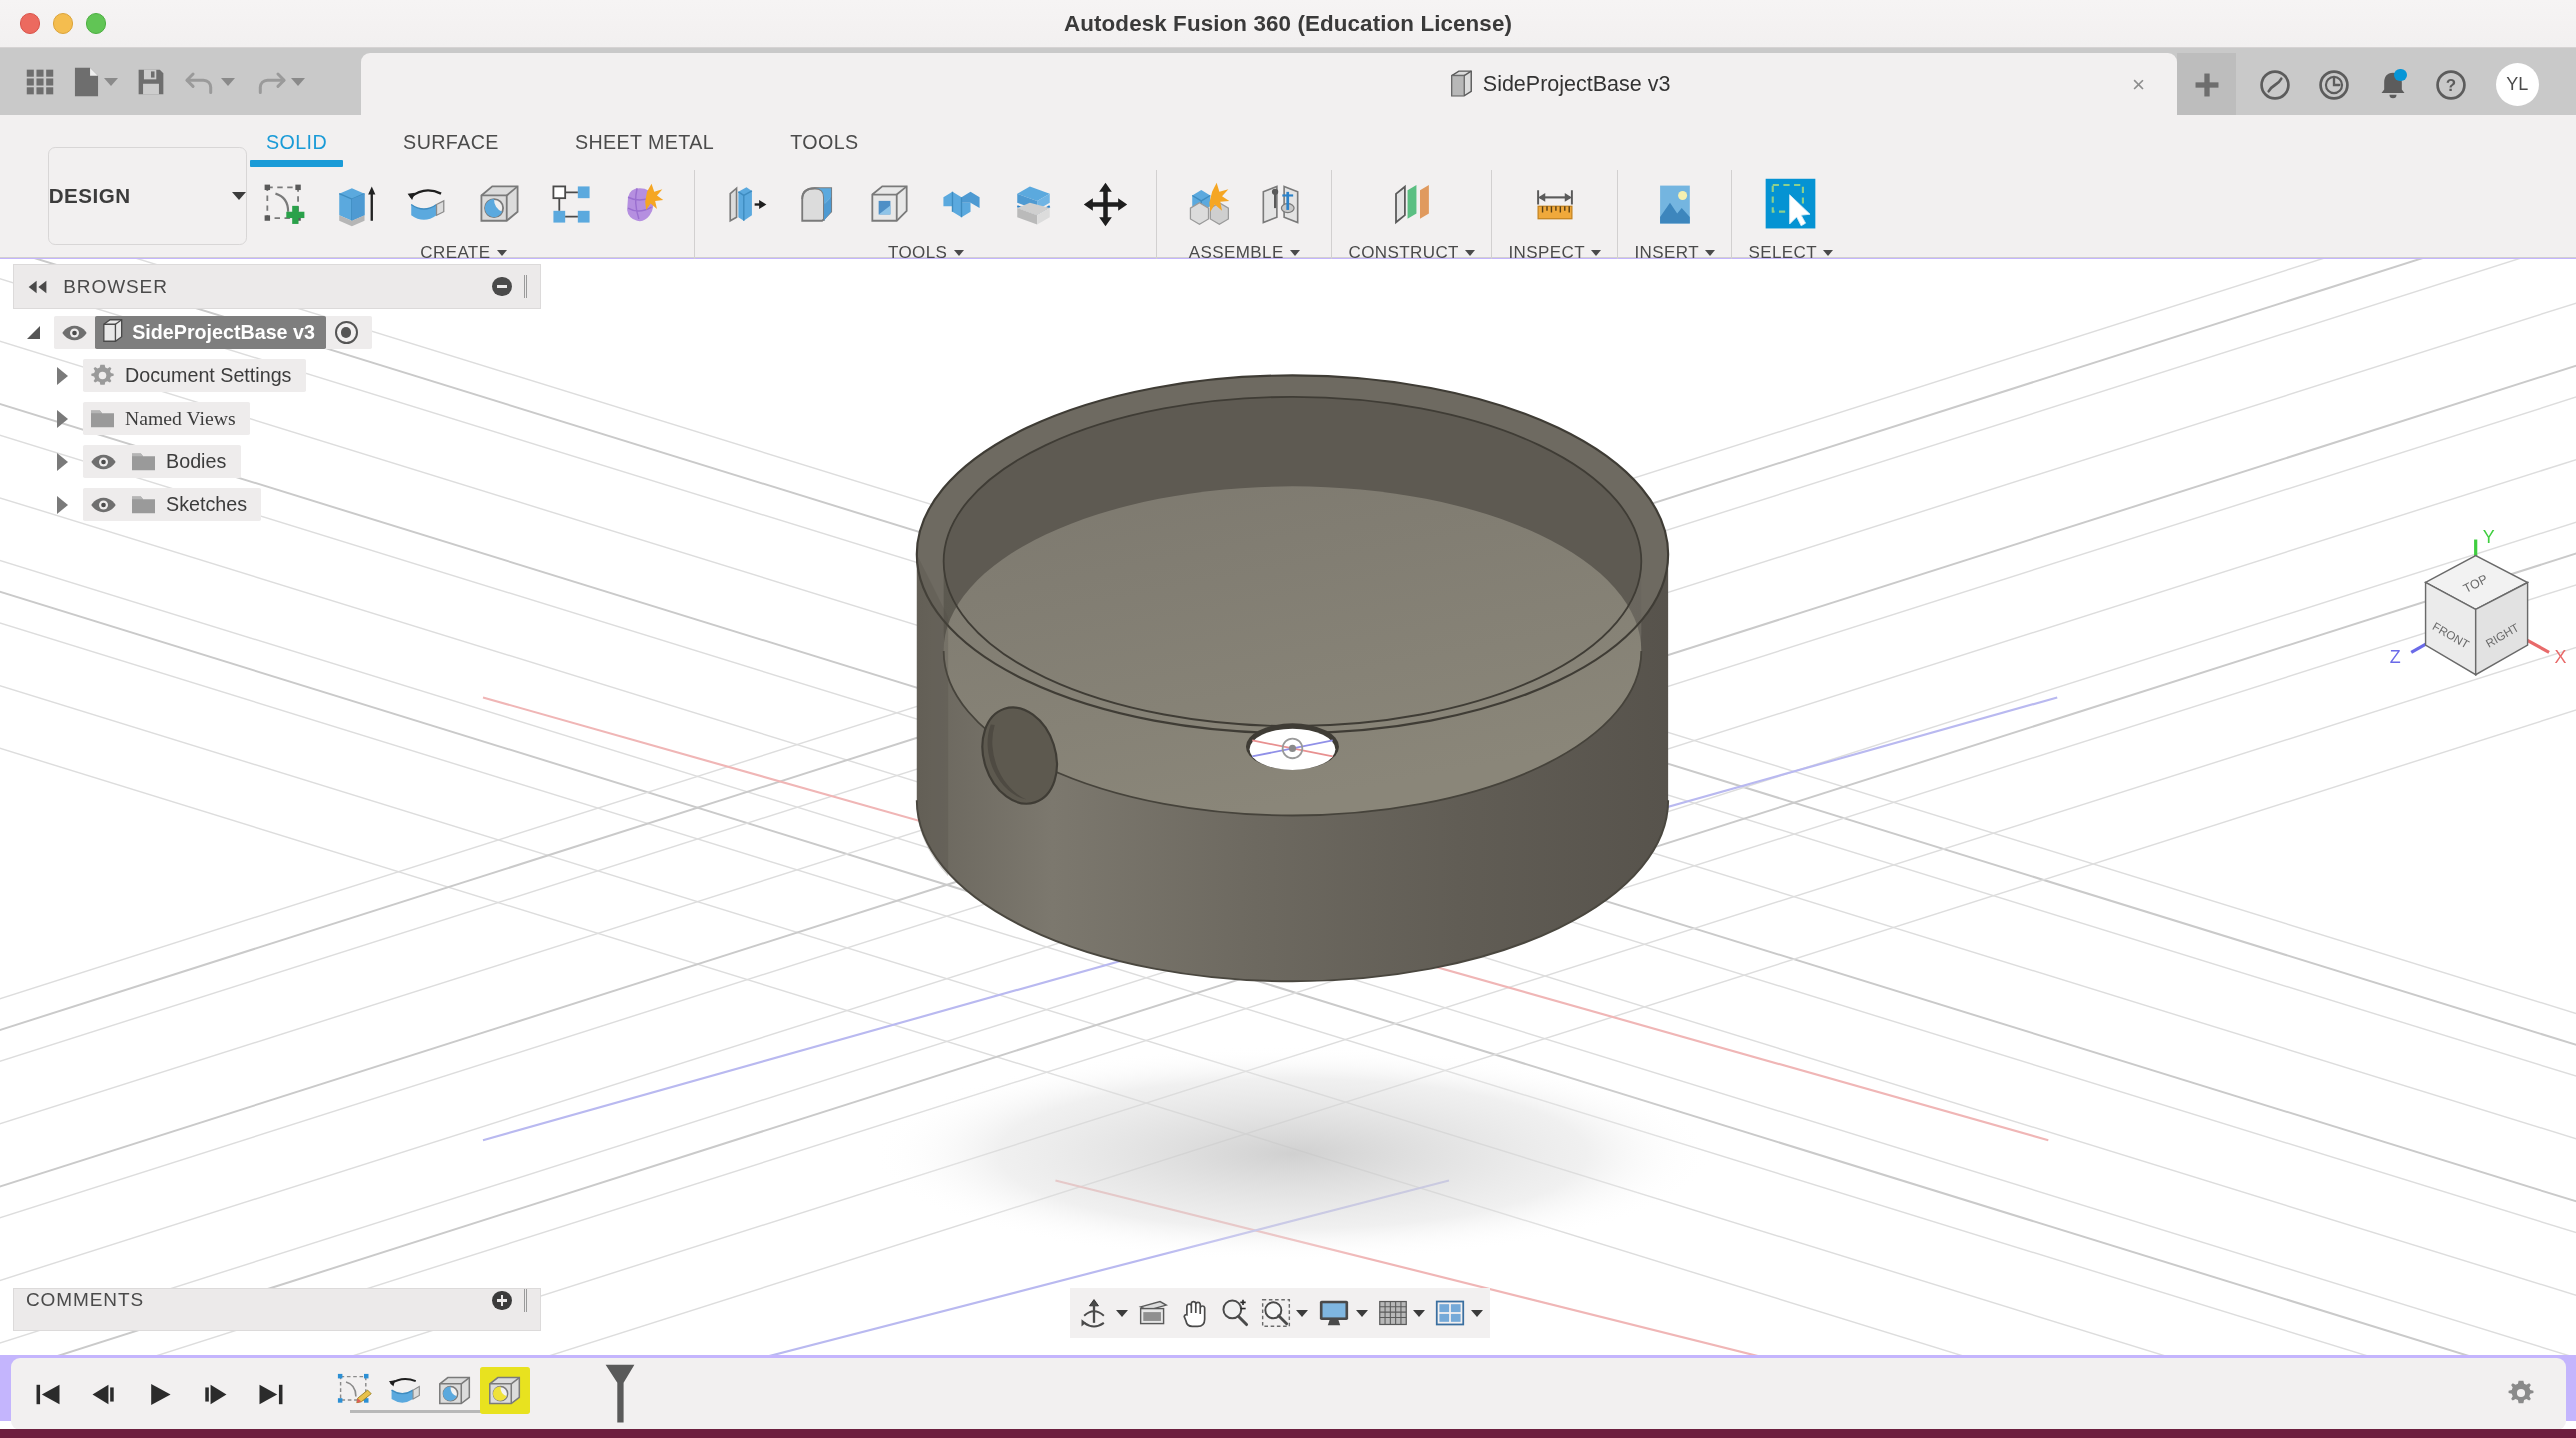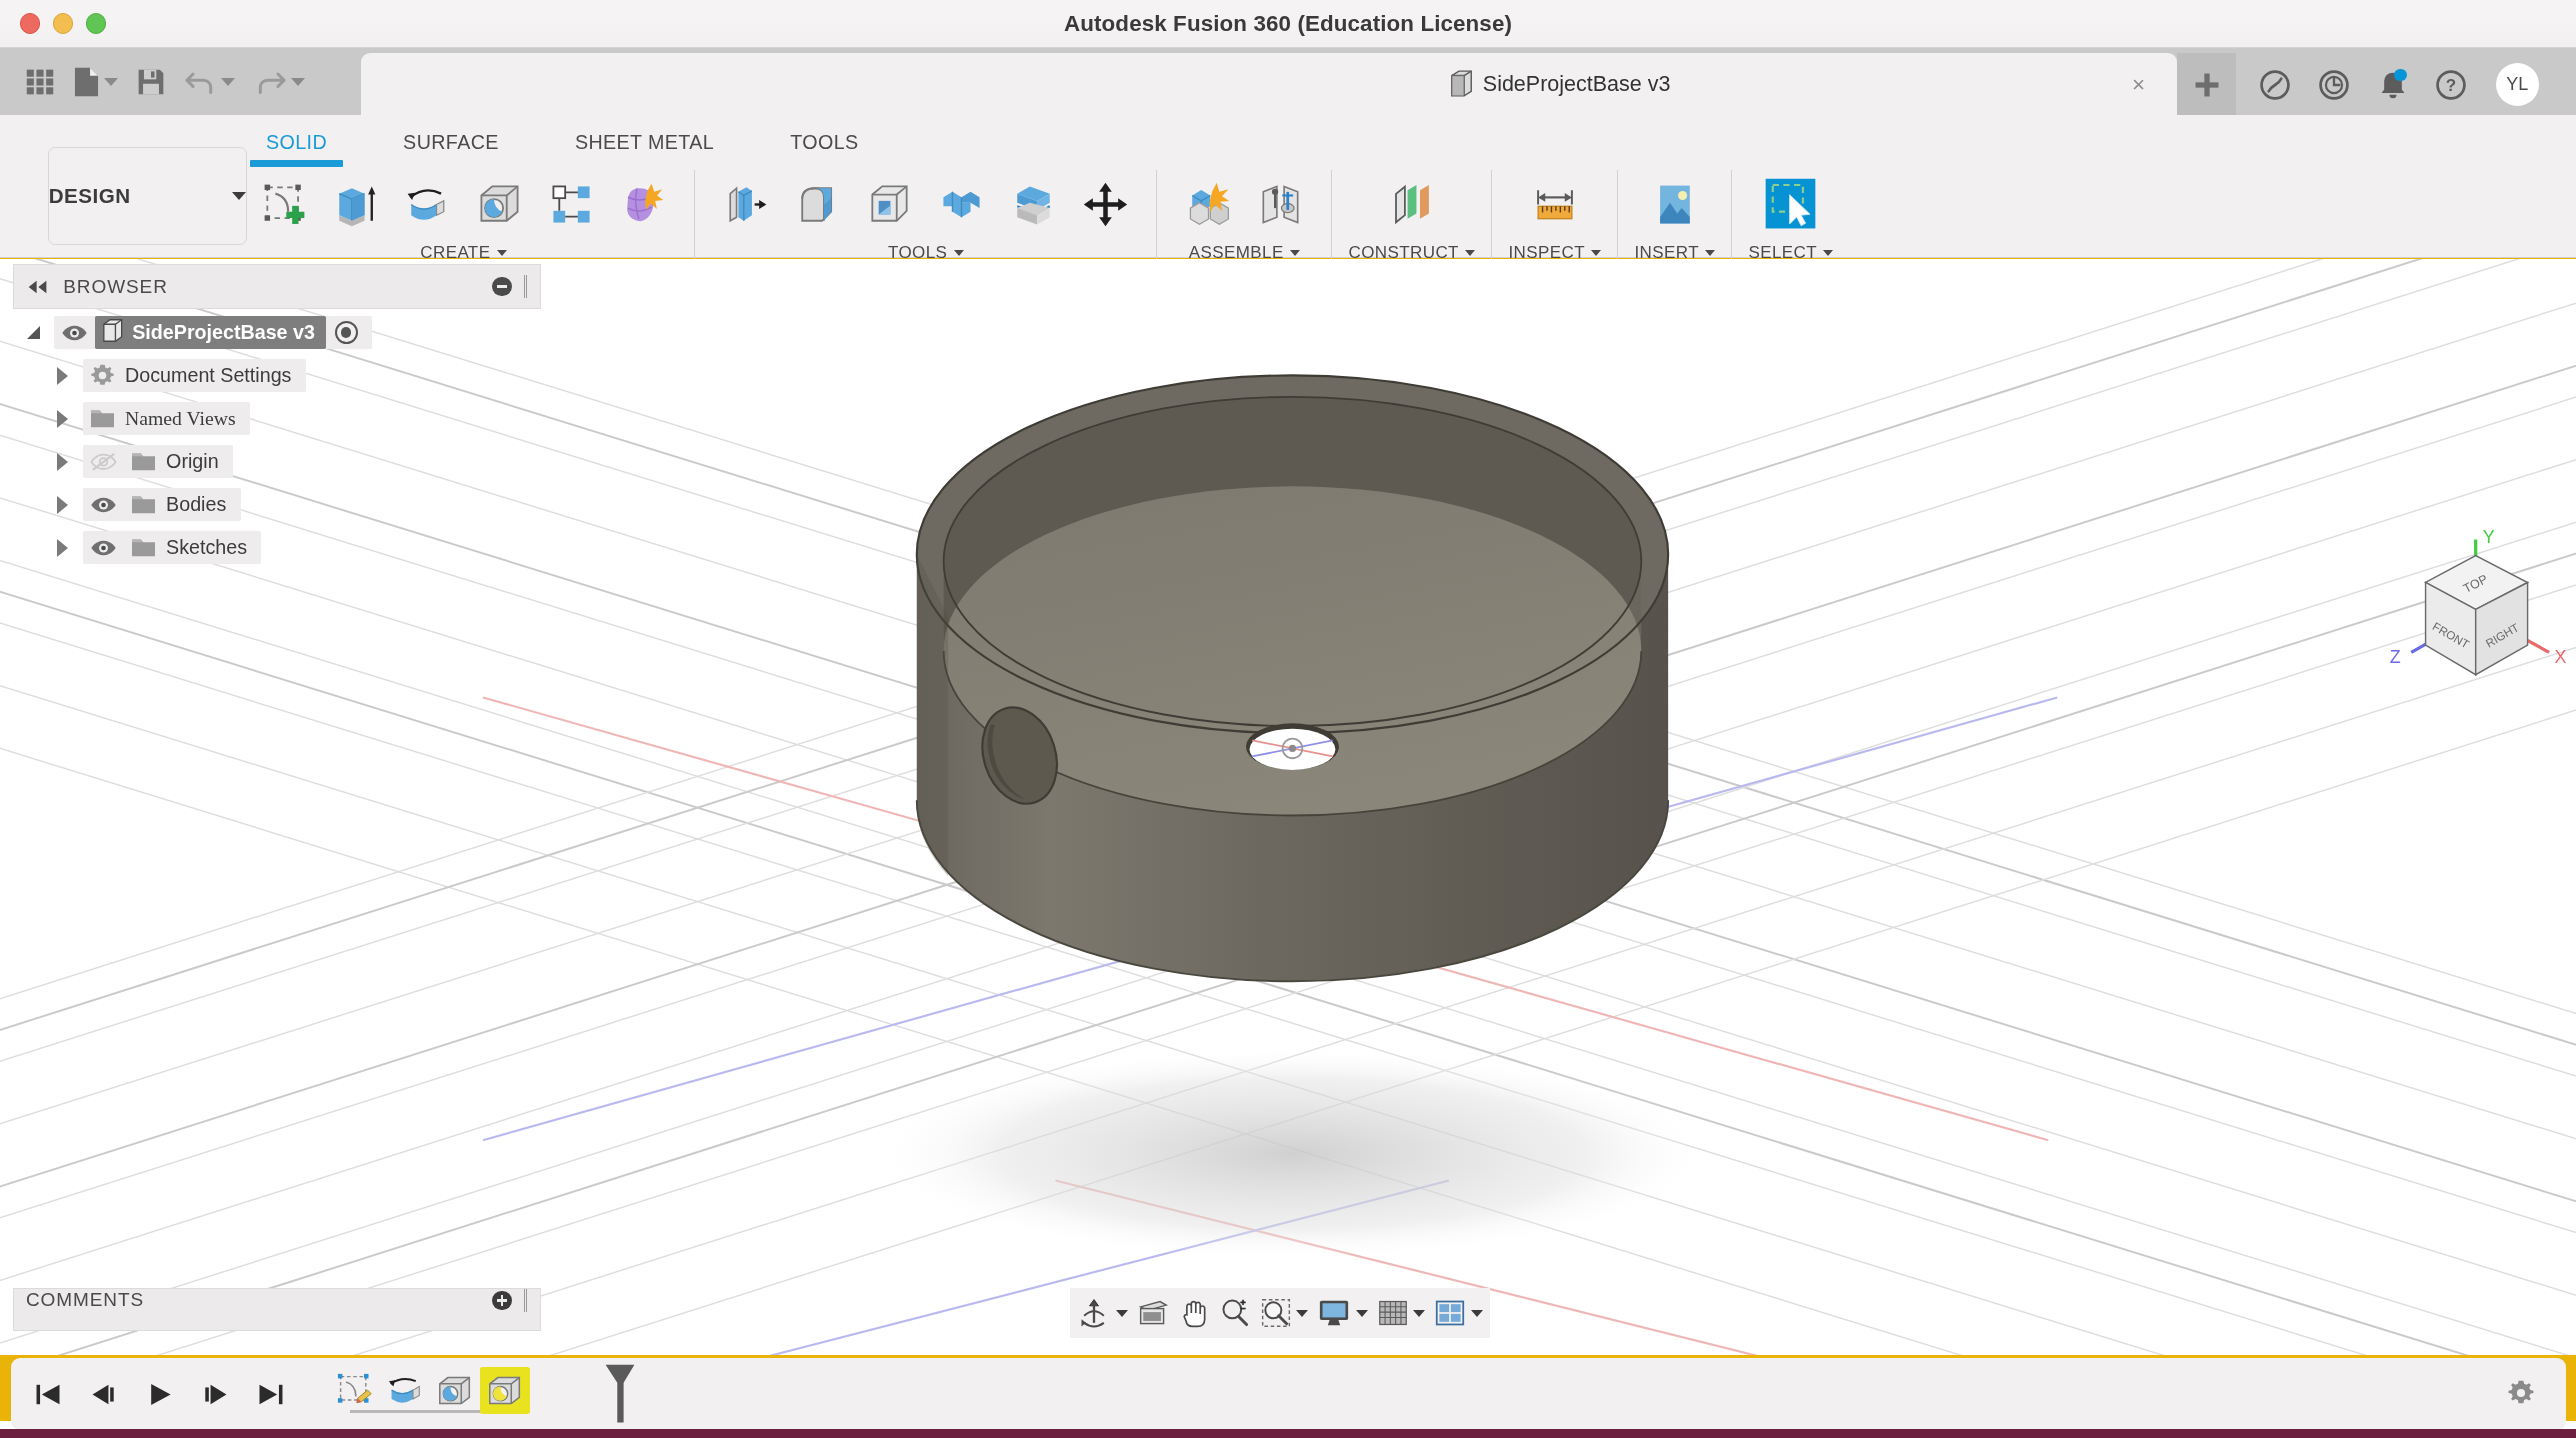--- a/index.html
+++ b/index.html
@@ -2,21 +2,21 @@
 <html style="font-size:14.3px"><head>
 <meta charset="utf-8">
 <style>
   * { margin:0; padding:0; box-sizing:border-box; }
   html,body { width:2576px; height:1438px; overflow:hidden; }
   body {
     font-family:"Liberation Sans", sans-serif;
     background:#ffffff;
     -webkit-font-smoothing:antialiased;
   }
-  .app { position:relative; width:2576px; height:1421px; background:#eab308; }
+  .app { position:relative; width:2576px; height:1421px; background:#c4b5fd; }
 
   
   .titlebar {
     position:absolute; top:0; left:0; width:2576px; height:48px;
     background:linear-gradient(180deg,#f6f4f4 0%,#f2f0f0 100%);
     border-bottom:0.9px solid #d6d3d3;
     display:flex; align-items:center;
   }
   .traffic { display:flex; gap:12.5px; margin-left:19.7px; }
   .light { width:20.6px; height:20.6px; border-radius:50%; }
@@ -801,41 +801,20 @@
         <span class="ic-box">
           <svg width="27" height="23" viewBox="0 0 30 26">
             <path d="M2 4 h10 l2.5 3 H28 V23 H2 Z" fill="#9a9a9a"></path>
             <path d="M2 4 h10 l2.5 3 H2 Z" fill="#b5b5b5"></path>
           </svg>
         </span>
         <span class="tlabel">Named Views</span>
       </span>
     </div>
 
-    <div class="trow" style="padding-left:29px;">
-      <span class="arrow-box">
-          <span class="tri-outline"></span>
-        </span>
-      <span class="tw">
-        <span class="eye-box">
-          <svg width="27" height="19.7" viewBox="0 0 30 22">
-            <path d="M15 3 C6 3 1.5 11 1.5 11 C1.5 11 6 19 15 19 C24 19 28.5 11 28.5 11 C28.5 11 24 3 15 3 Z" fill="none" stroke="#cccccc" stroke-width="2"></path>
-            <circle cx="15" cy="11" r="4.2" fill="none" stroke="#cccccc" stroke-width="2"></circle>
-            <path d="M3 20 L27 2" stroke="#cccccc" stroke-width="2.4"></path>
-          </svg>
-        </span>
-        <span class="ic-box">
-          <svg width="27" height="23" viewBox="0 0 30 26">
-            <path d="M2 4 h10 l2.5 3 H28 V23 H2 Z" fill="#9a9a9a"></path>
-            <path d="M2 4 h10 l2.5 3 H2 Z" fill="#b5b5b5"></path>
-          </svg>
-        </span>
-        <span class="tlabel">Origin</span>
-      </span>
-    </div>
 
     <div class="trow" style="padding-left:29px;">
       <span class="arrow-box">
           <span class="tri-outline"></span>
         </span>
       <span class="tw">
         <span class="eye-box">
           <svg width="27" height="18" viewBox="0 0 30 20">
             <path d="M15 2 C6 2 1.5 10 1.5 10 C1.5 10 6 18 15 18 C24 18 28.5 10 28.5 10 C28.5 10 24 2 15 2 Z" fill="#6f6f6f"></path>
             <circle cx="15" cy="10" r="5" fill="#eeecec"></circle>

